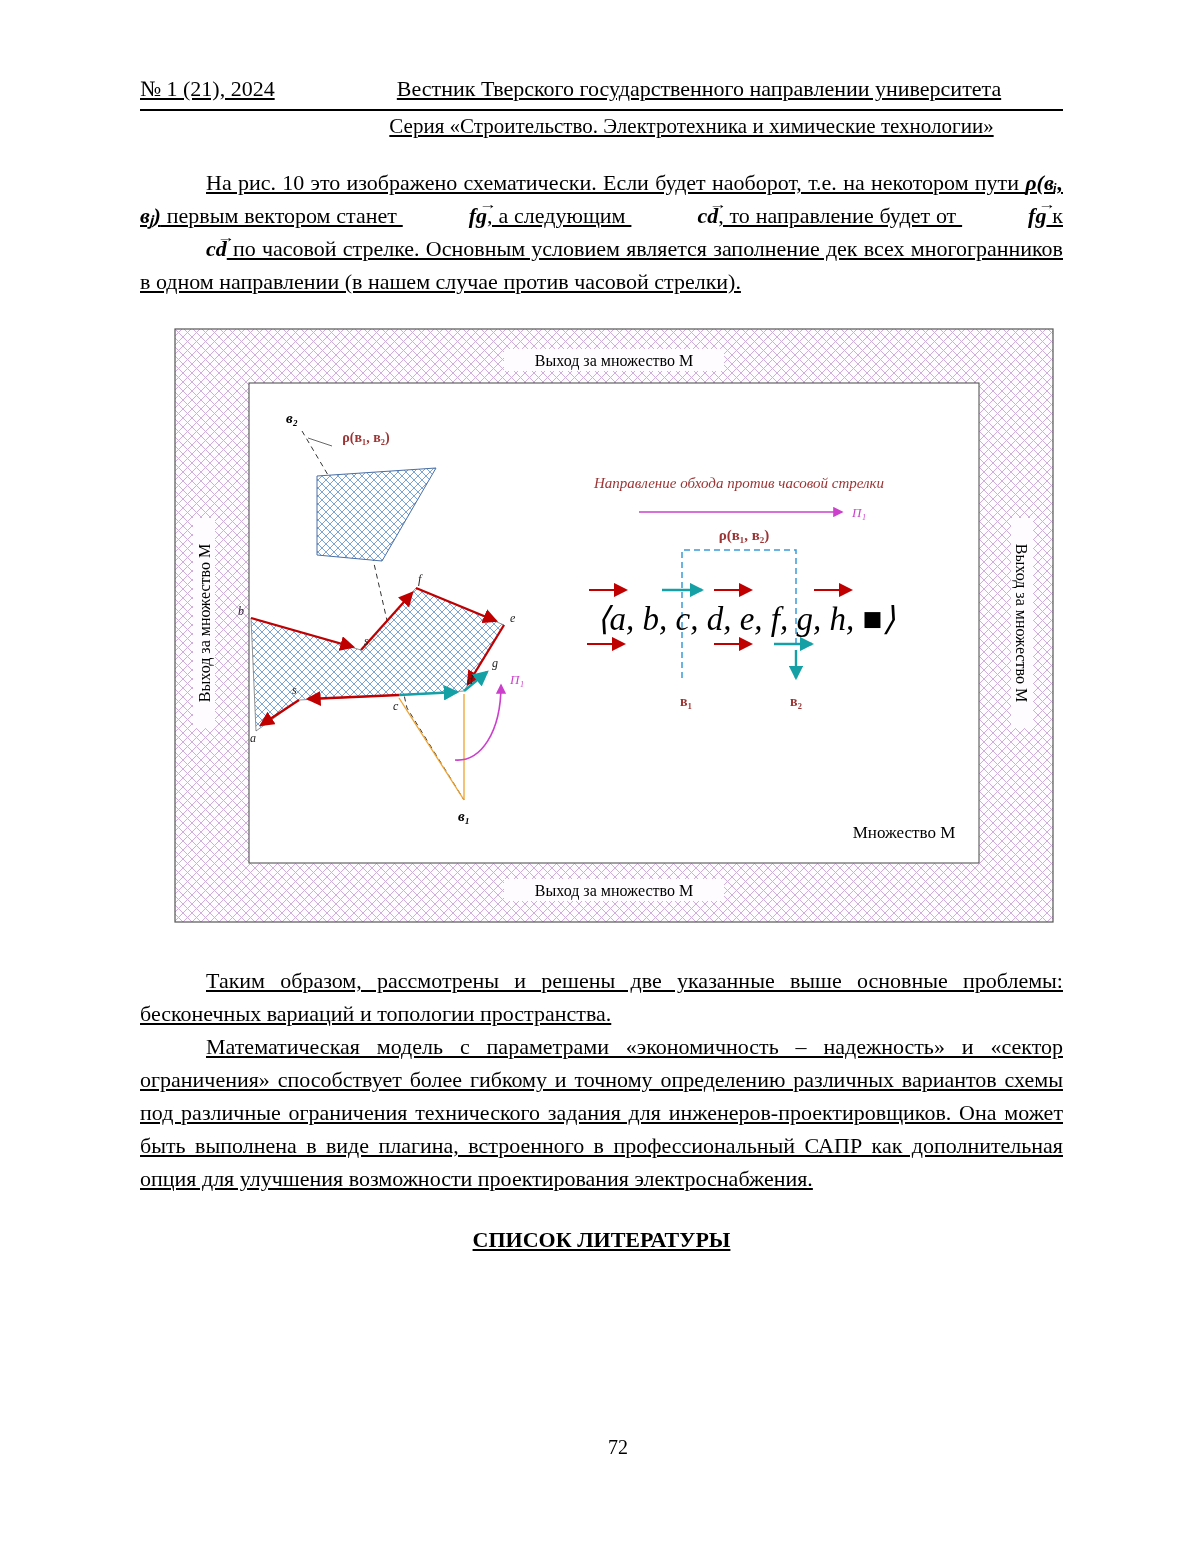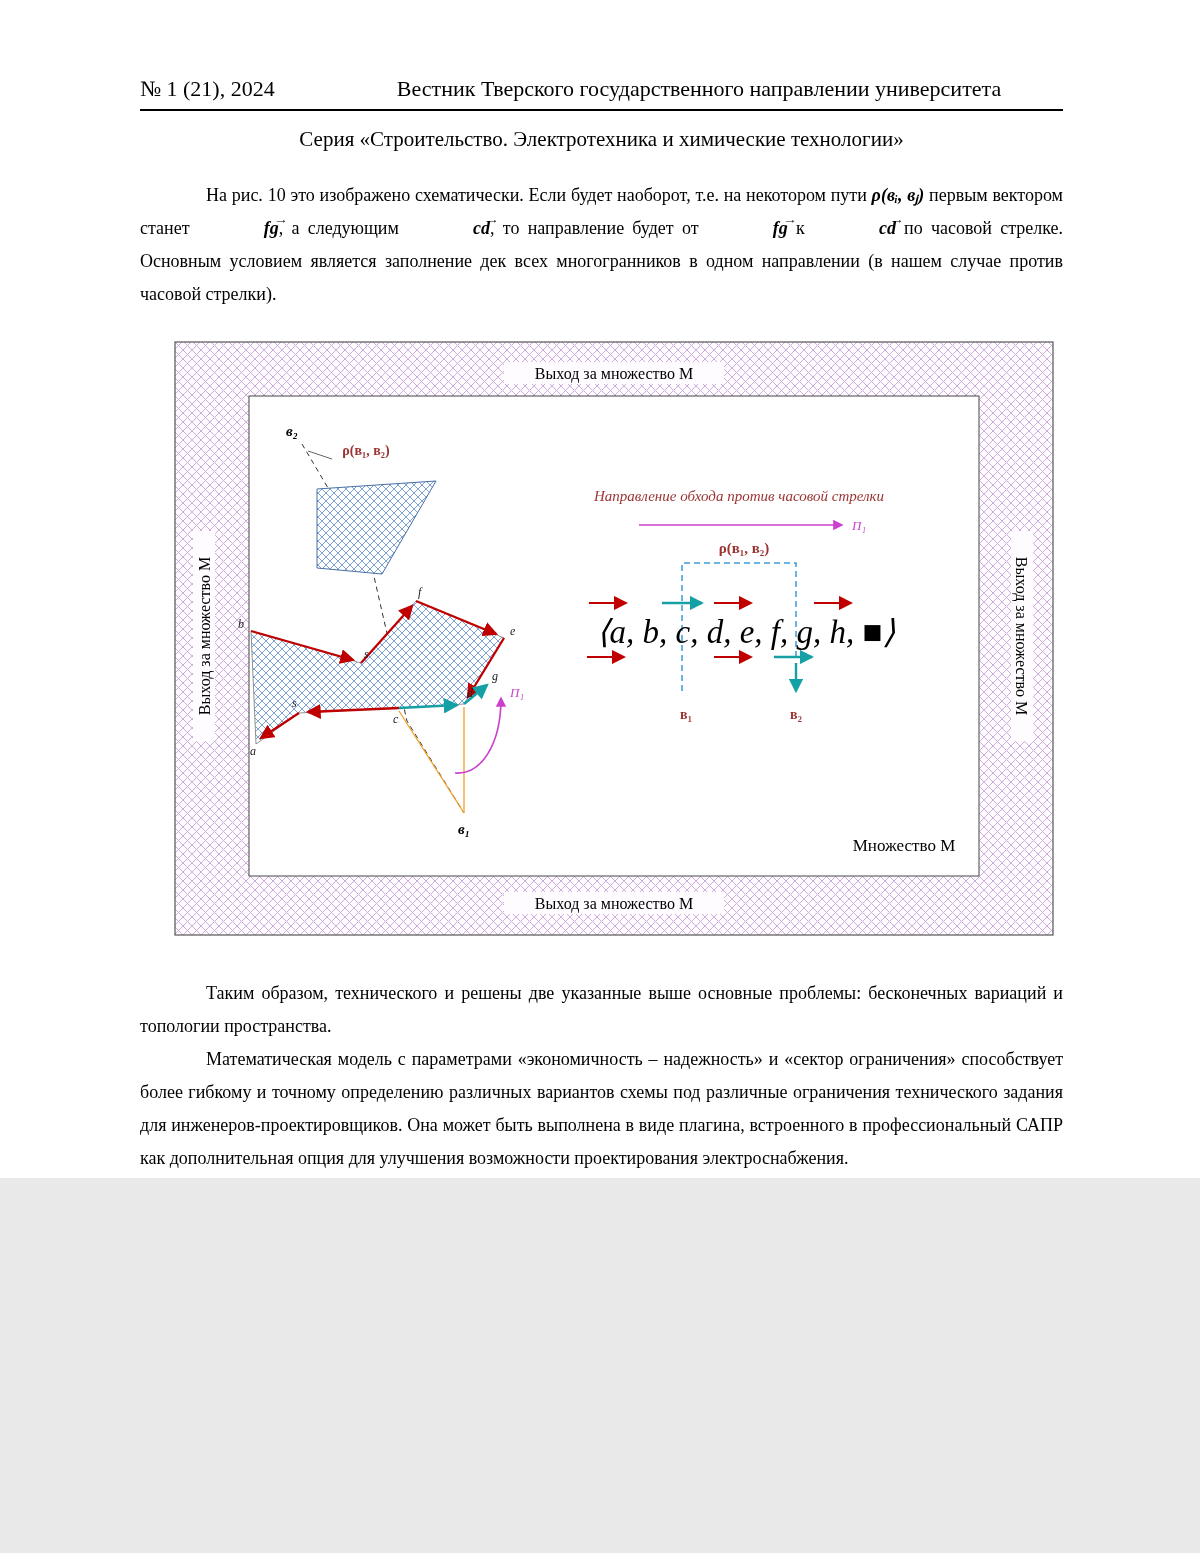--- a/index.html
+++ b/index.html
@@ -1,29 +1,29 @@
 <!DOCTYPE html>
 <html><head>
 <meta charset="utf-8">
 <style>
   * { margin:0; padding:0; box-sizing:border-box; }
   html,body { background:#e9e9e9; }
-  .page { width:1200px; height:1178px; position:relative; background:#ffffff;
-          font-family:"Liberation Serif", serif; color:#000; overflow:hidden; margin:0 auto; }
+  .page { width:1200px; height:1553px; position:relative; background:#ffffff;
+          font-family:"Liberation Serif", serif; color:#000; overflow:hidden; margin:0 auto;text-decoration:underline; }
   .content { padding:76px 137px 0 140px; }
 
   .hdr-line1 { display:flex; align-items:baseline; font-size:22px; }
   .hdr-issue { width:195px; flex:none; }
   .hdr-journal { flex:1; text-align:center; }
   .hdr-rule { border-bottom:2.5px solid #000; margin-top:7px; }
-  .hdr-line2 { display:flex; font-size:21px; margin-top:16px;flex-direction:column; }
+  .hdr-line2 { display:flex; font-size:21px; margin-top:3px; }
   .hdr-spacer { width:180px; flex:none; }
   .hdr-series { flex:1; text-align:center; }
 
-  .para { font-size:18px; line-height:33px; text-align:justify; }
+  .para { font-size:22px; line-height:33px; text-align:justify; }
   .indent { text-indent:66px; }
   .intro { margin-top:27px; }
 
   .math { font-style:italic; font-weight:bold; }
   .vec { position:relative; display:inline-block; font-style:italic; font-weight:bold; }
   .vec::before { content:"→"; position:absolute; top:-0.78em; left:50%;
                  transform:translateX(-50%) scaleX(1.3); font-size:0.62em; font-weight:normal; font-style:normal; }
 
   .figure-wrap { width:880px; margin:30px auto 0;padding-left:12px; }
 
@@ -171,21 +171,21 @@
         </g>
 
         <text x="512" y="378" font-size="14" font-weight="bold" fill="#9c3434" text-anchor="middle">в₁</text>
         <text x="622" y="378" font-size="14" font-weight="bold" fill="#9c3434" text-anchor="middle">в₂</text>
 
         <text x="730" y="510" font-size="17" text-anchor="middle">Множество М</text>
       </svg>
     </div>
 
 
-    <p class="para indent p-after">Таким образом, технического и решены две указанные выше основные проблемы: бесконечных вариаций и топологии пространства.</p>
+    <p class="para indent p-after">Таким образом, рассмотрены и решены две указанные выше основные проблемы: бесконечных вариаций и топологии пространства.</p>
     <p class="para indent">Математическая модель с параметрами «экономичность – надежность» и «сектор ограничения» способствует более гибкому и точному определению различных вариантов схемы под различные ограничения технического задания для инженеров-проектировщиков. Она может быть выполнена в виде плагина, встроенного в профессиональный САПР как дополнительная опция для улучшения возможности проектирования электроснабжения.</p>
 
     <div class="refs-heading">СПИСОК ЛИТЕРАТУРЫ</div>
 
   </div>
 
   <div class="page-num">72</div>
 </div>
 
 </body></html>

